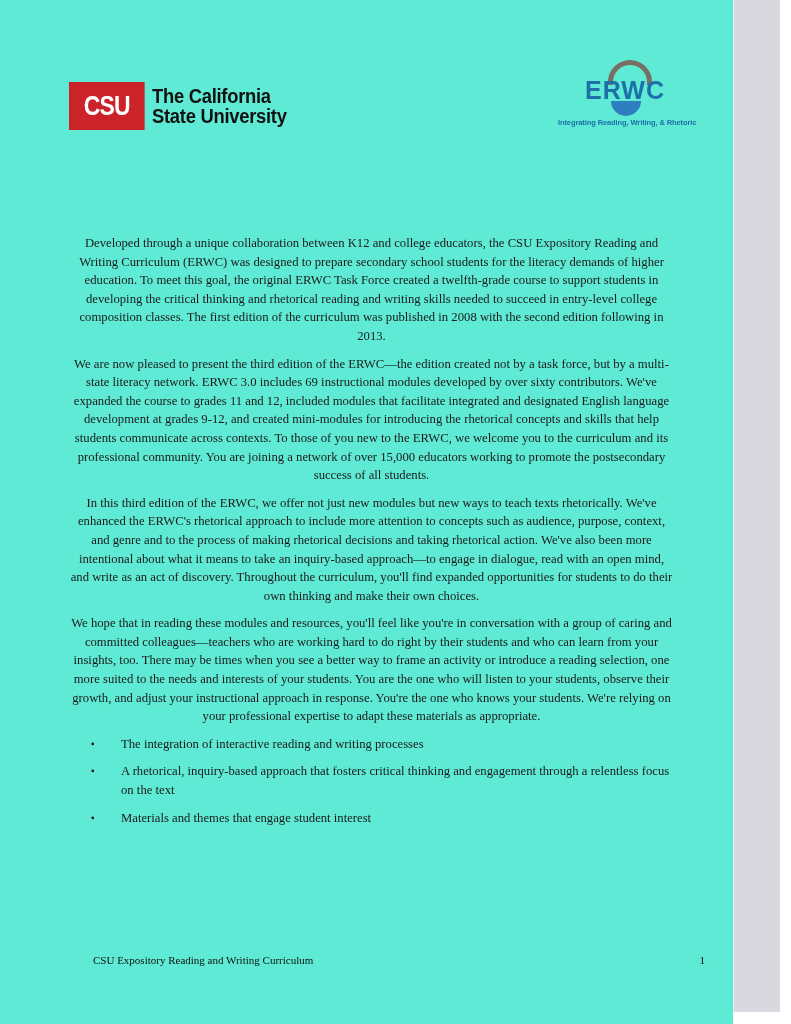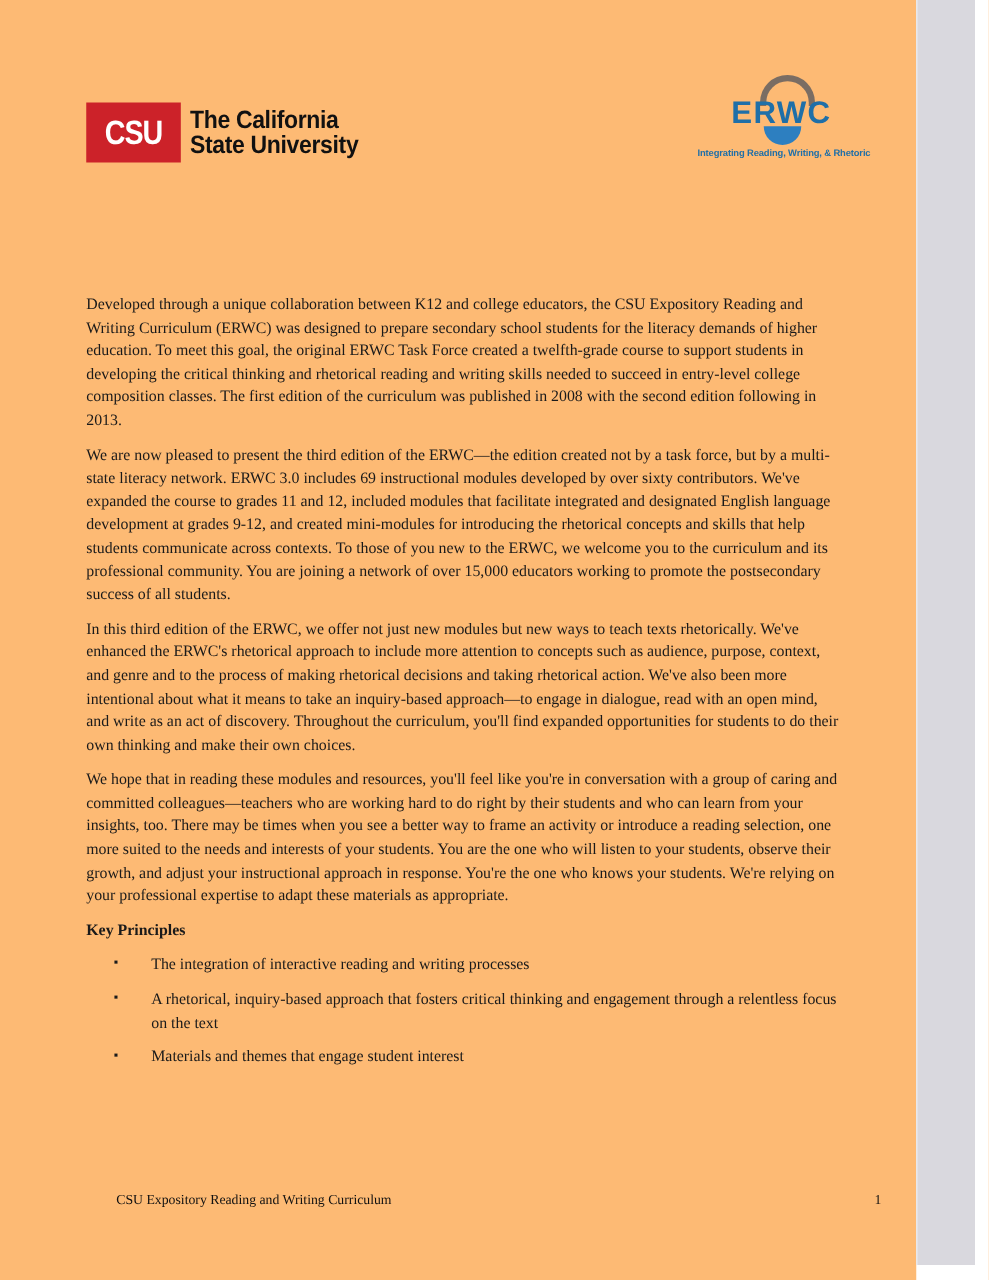--- a/index.html
+++ b/index.html
@@ -1,39 +1,39 @@
 <!DOCTYPE html>
 <html><head>
 <meta charset="utf-8">
 <style>
   html, body { margin: 0; padding: 0; }
   body {
     width: 791px; height: 1024px; background: #ffffff; position: relative; overflow: hidden;
     font-family: "Liberation Serif", "DejaVu Serif", serif; color: #1a1a1a;
   }
-  .page { position: absolute; left: 0; top: 0; width: 733px; height: 1024px; background: #fdba74; }
+  .page { position: absolute; left: 0; top: 0; width: 733px; height: 1024px; background: #5eead4; }
   .scrollbar { position: absolute; left: 733px; top: 0; width: 46px; height: 1012px; background: #d9d8de; border-left: 1px solid #ececf0; }
 
   .csu-logo { position: absolute; left: 69px; top: 82px; display: flex; align-items: center; }
   .csu-box { width: 76px; height: 48px; background: #cc2229; color: #fff; display: flex; align-items: center; justify-content: center;
     font-family: "Liberation Sans", "DejaVu Sans", sans-serif; font-weight: bold; font-size: 27px; letter-spacing: -1px; transform: scaleX(0.85); transform-origin: left center; width: 89px; }
   .csu-name { margin-left: -6px; font-family: "Liberation Sans", "DejaVu Sans", sans-serif; font-weight: bold; font-size: 20px; line-height: 20px; color: #111; letter-spacing: -0.3px; transform: scaleX(0.92); transform-origin: left center; }
 
   .erwc-logo { position: absolute; left: 558px; top: 56px; width: 134px; height: 76px; }
   .erwc-arc { position: absolute; left: 50px; top: 4px; width: 34px; height: 20px; border: 5px solid #7a6d63; border-bottom: none; border-radius: 24px 24px 0 0; }
   .erwc-word { position: absolute; left: 0; width: 134px; top: 20px; text-align: center; font-family: "Liberation Sans", "DejaVu Sans", sans-serif;
     font-weight: bold; font-size: 25px; color: #1f6fa8; letter-spacing: 1px; }
   .erwc-cup { position: absolute; left: 53px; top: 45px; width: 30px; height: 15px; background: #2d7fc0; border-radius: 0 0 18px 18px; }
   .erwc-tag { position: absolute; left: 0; top: 62px; width: 154px; text-align: left; font-family: "Liberation Sans", "DejaVu Sans", sans-serif;
     font-weight: bold; font-size: 7.5px; color: #1f6fa8; white-space: nowrap; letter-spacing: -0.1px; }
 
   .title { position: absolute; left: 0; width: 733px; top: 204px; text-align: center; font-weight: bold; font-size: 16px; color: #111; }
 
   .body { position: absolute; left: 69px; width: 605px; top: 234px; font-size: 12.7px; line-height: 18.6px; color: #1a1a1a; }
-  .body p { margin: 0 0 9px 0; text-align: left; }
+  .body p { margin: 0 0 9px 0; text-align: center; }
   .heading { font-weight: bold; margin: 0 0 9px 0; }
   ul.principles { list-style: none; margin: 0; padding: 0; }
   ul.principles li { position: relative; padding-left: 52px; margin-bottom: 9px; }
   ul.principles li .bullet { position: absolute; left: 22px; top: 0; font-size: 10px; }
 
   .footer { position: absolute; left: 69px; width: 612px; top: 954px; font-size: 11px; display: flex; justify-content: space-between; color: #111; padding-left: 24px; }
 </style>
 </head>
 <body>
 
@@ -53,21 +53,20 @@
     <div class="erwc-cup"></div>
     <div class="erwc-tag">Integrating Reading, Writing, &amp; Rhetoric</div>
   </div>
 
 
   <div class="body">
     <p>Developed through a unique collaboration between K12 and college educators, the CSU Expository Reading and Writing Curriculum (ERWC) was designed to prepare secondary school students for the literacy demands of higher education. To meet this goal, the original ERWC Task Force created a twelfth-grade course to support students in developing the critical thinking and rhetorical reading and writing skills needed to succeed in entry-level college composition classes. The first edition of the curriculum was published in 2008 with the second edition following in 2013.</p>
     <p>We are now pleased to present the third edition of the ERWC—the edition created not by a task force, but by a multi-state literacy network. ERWC 3.0 includes 69 instructional modules developed by over sixty contributors. We've expanded the course to grades 11 and 12, included modules that facilitate integrated and designated English language development at grades 9-12, and created mini-modules for introducing the rhetorical concepts and skills that help students communicate across contexts. To those of you new to the ERWC, we welcome you to the curriculum and its professional community. You are joining a network of over 15,000 educators working to promote the postsecondary success of all students.</p>
     <p>In this third edition of the ERWC, we offer not just new modules but new ways to teach texts rhetorically. We've enhanced the ERWC's rhetorical approach to include more attention to concepts such as audience, purpose, context, and genre and to the process of making rhetorical decisions and taking rhetorical action. We've also been more intentional about what it means to take an inquiry-based approach—to engage in dialogue, read with an open mind, and write as an act of discovery. Throughout the curriculum, you'll find expanded opportunities for students to do their own thinking and make their own choices.</p>
     <p>We hope that in reading these modules and resources, you'll feel like you're in conversation with a group of caring and committed colleagues—teachers who are working hard to do right by their students and who can learn from your insights, too. There may be times when you see a better way to frame an activity or introduce a reading selection, one more suited to the needs and interests of your students. You are the one who will listen to your students, observe their growth, and adjust your instructional approach in response. You're the one who knows your students. We're relying on your professional expertise to adapt these materials as appropriate.</p>
-    <div class="heading">Key Principles</div>
     <ul class="principles">
       <li>
         <span class="bullet">▪</span>
         <span>The integration of interactive reading and writing processes</span>
       </li>
       <li>
         <span class="bullet">▪</span>
         <span>A rhetorical, inquiry-based approach that fosters critical thinking and engagement through a relentless focus on the text</span>
       </li>
       <li>

